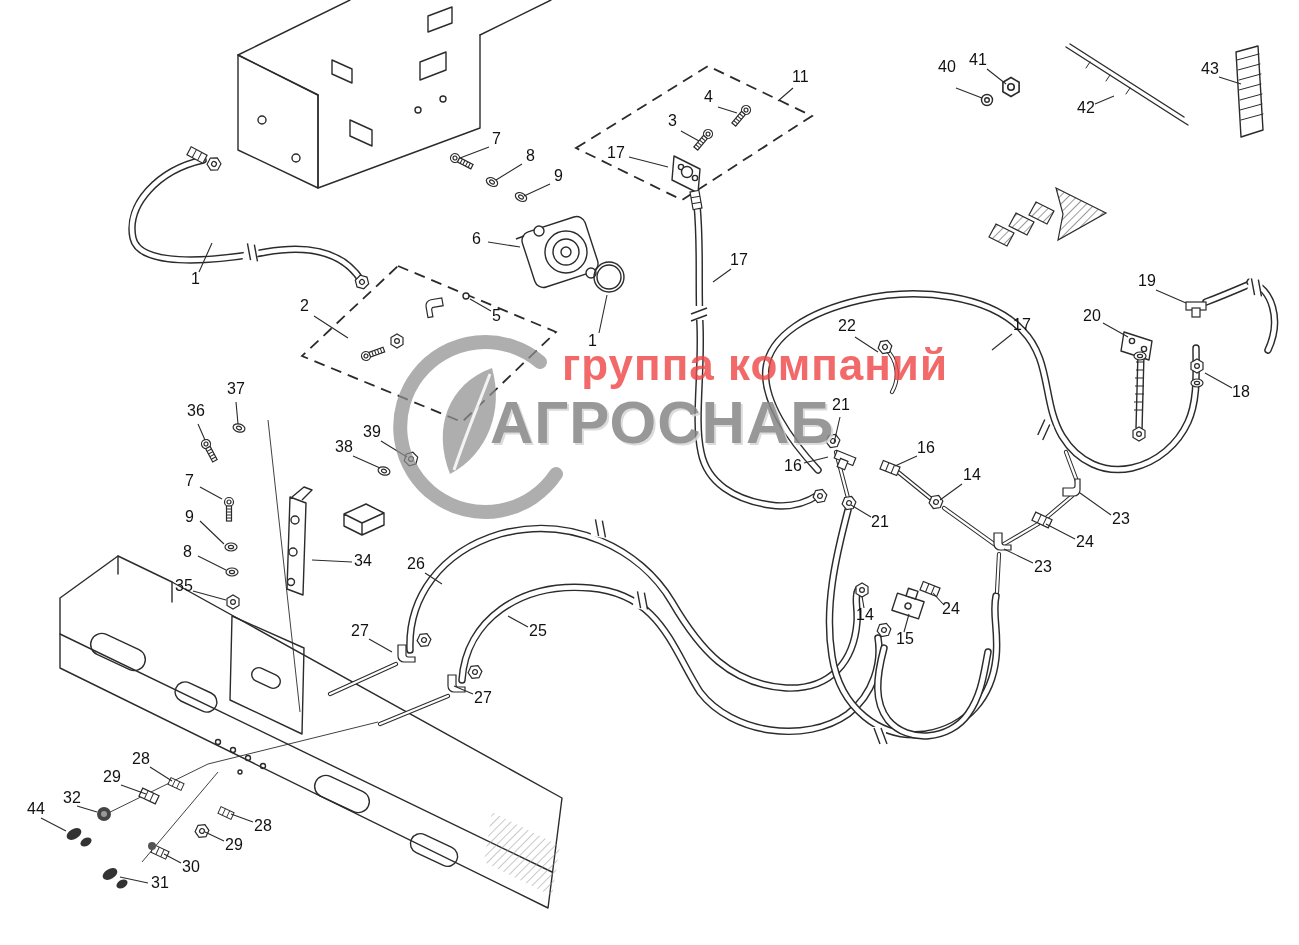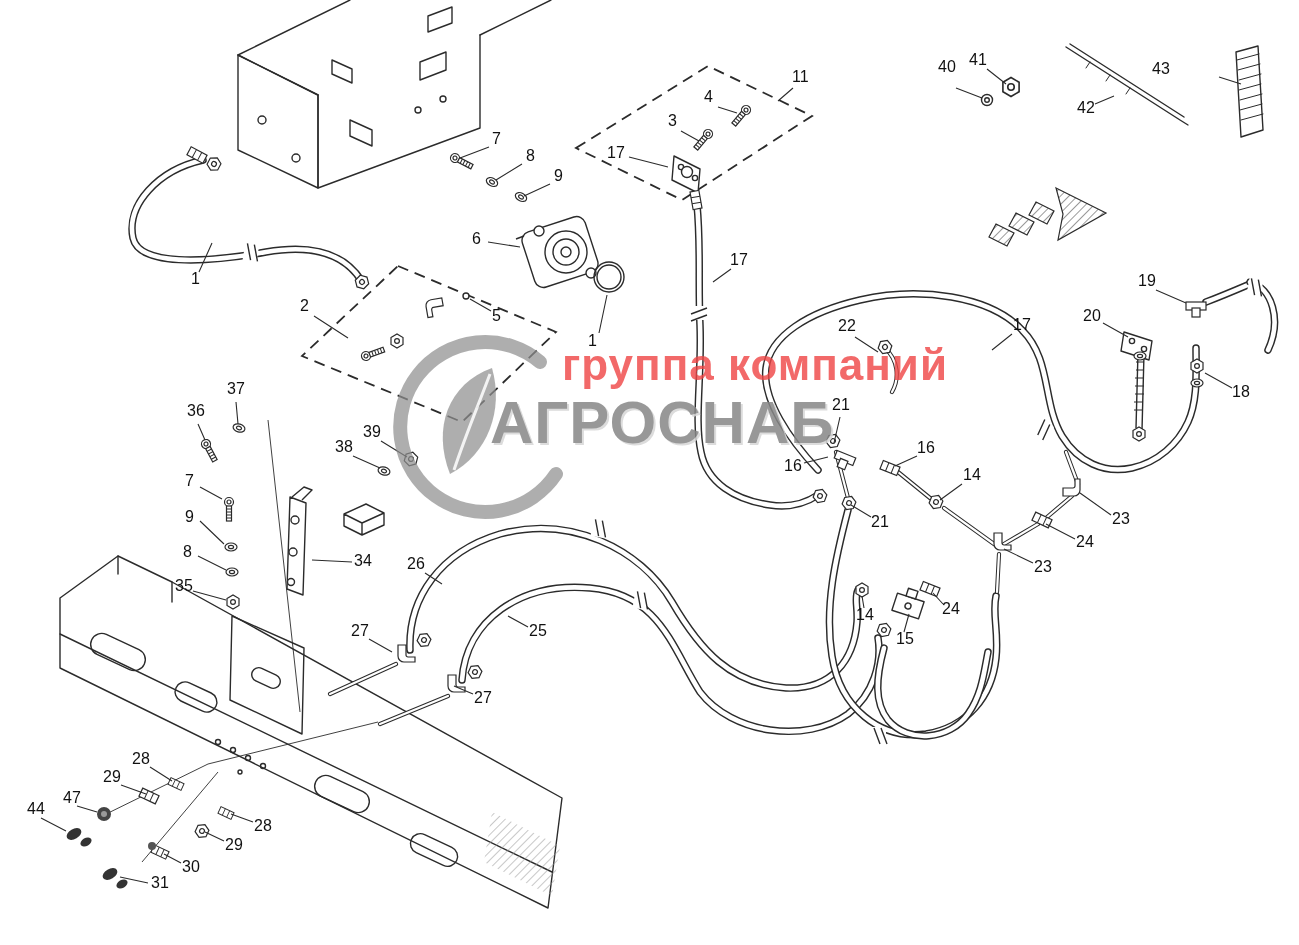--- a/index.html
+++ b/index.html
@@ -326,30 +326,30 @@
     <span class="co" style="left:529px;top:623px">25</span>
     <span class="co" style="left:407px;top:556px">26</span>
     <span class="co" style="left:351px;top:623px">27</span>
     <span class="co" style="left:474px;top:690px">27</span>
     <span class="co" style="left:132px;top:751px">28</span>
     <span class="co" style="left:254px;top:818px">28</span>
     <span class="co" style="left:103px;top:769px">29</span>
     <span class="co" style="left:225px;top:837px">29</span>
     <span class="co" style="left:182px;top:859px">30</span>
     <span class="co" style="left:151px;top:875px">31</span>
-    <span class="co" style="left:63px;top:790px">47</span>
+    <span class="co" style="left:63px;top:790px">32</span>
     <span class="co" style="left:27px;top:801px">44</span>
     <span class="co" style="left:354px;top:553px">34</span>
     <span class="co" style="left:175px;top:578px">35</span>
     <span class="co" style="left:187px;top:403px">36</span>
     <span class="co" style="left:227px;top:381px">37</span>
     <span class="co" style="left:335px;top:439px">38</span>
     <span class="co" style="left:363px;top:424px">39</span>
     <span class="co" style="left:938px;top:59px">40</span>
     <span class="co" style="left:969px;top:52px">41</span>
     <span class="co" style="left:1077px;top:100px">42</span>
-    <span class="co" style="left:1152px;top:61px">43</span>
+    <span class="co" style="left:1201px;top:61px">43</span>
     <span class="co" style="left:185px;top:473px">7</span>
     <span class="co" style="left:185px;top:509px">9</span>
     <span class="co" style="left:183px;top:544px">8</span>
   </div>
 
 </div>
 
 </body></html>

